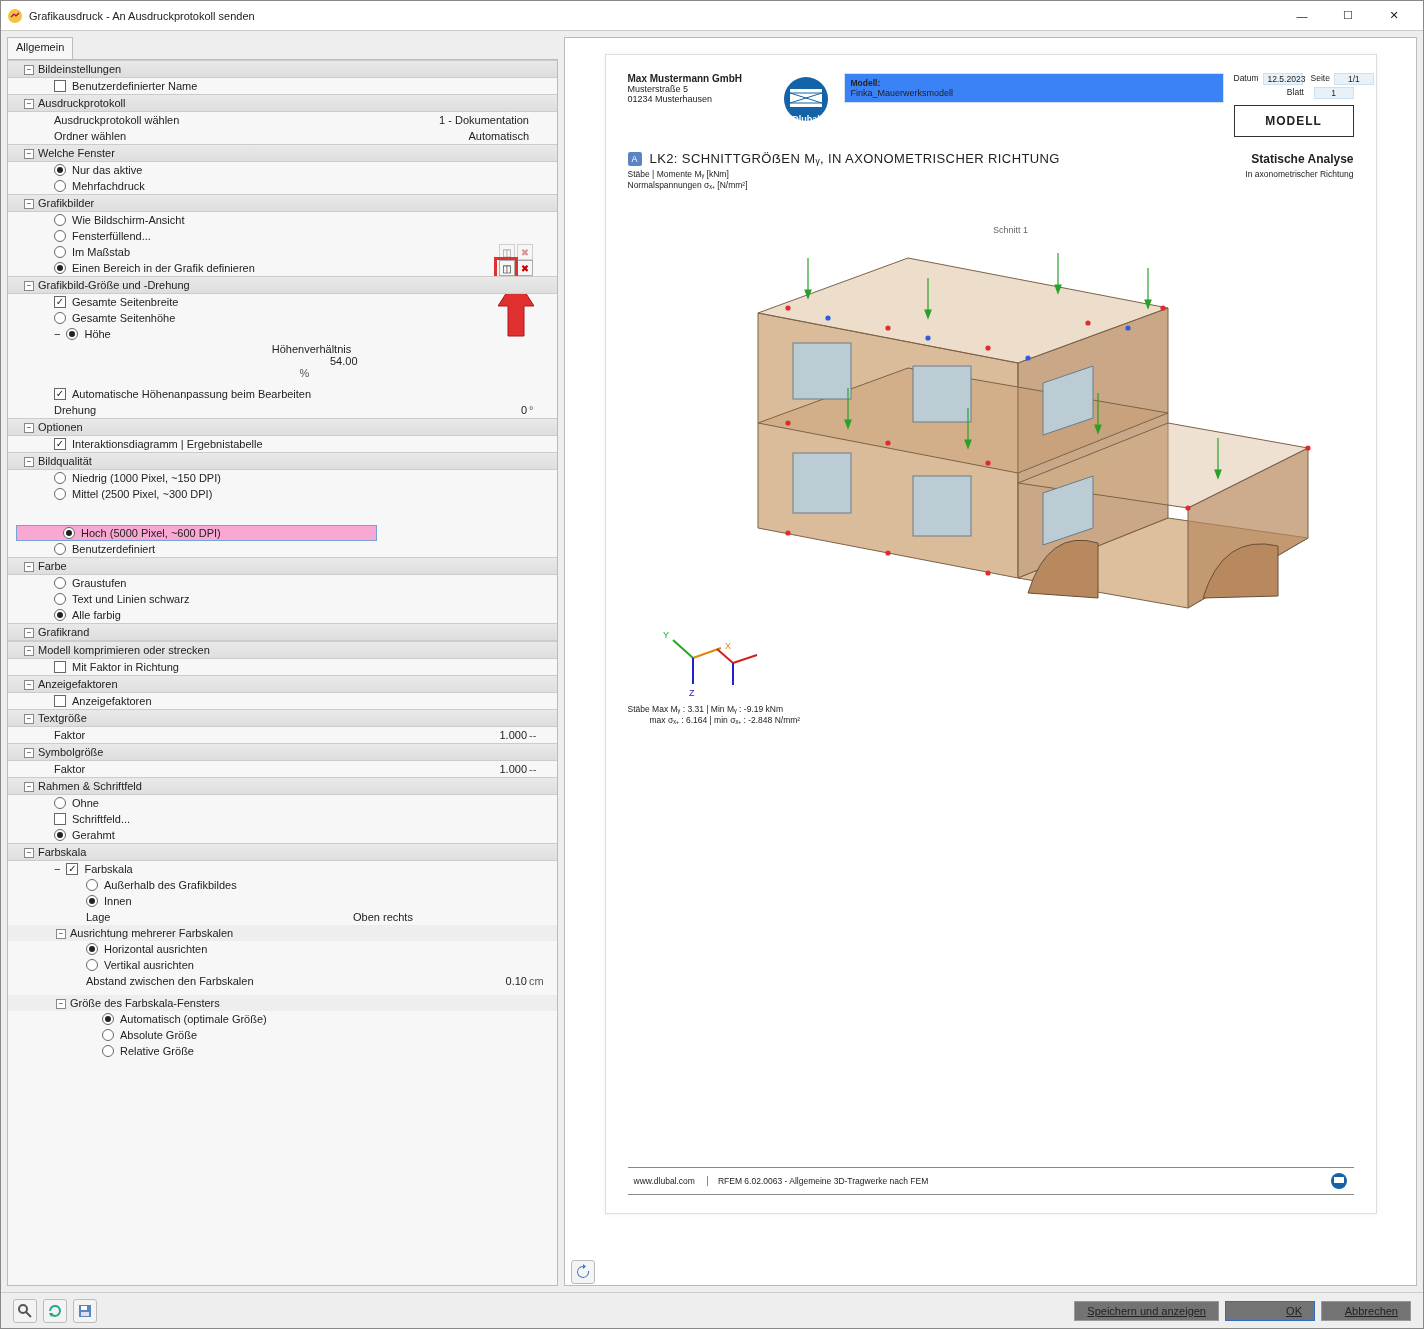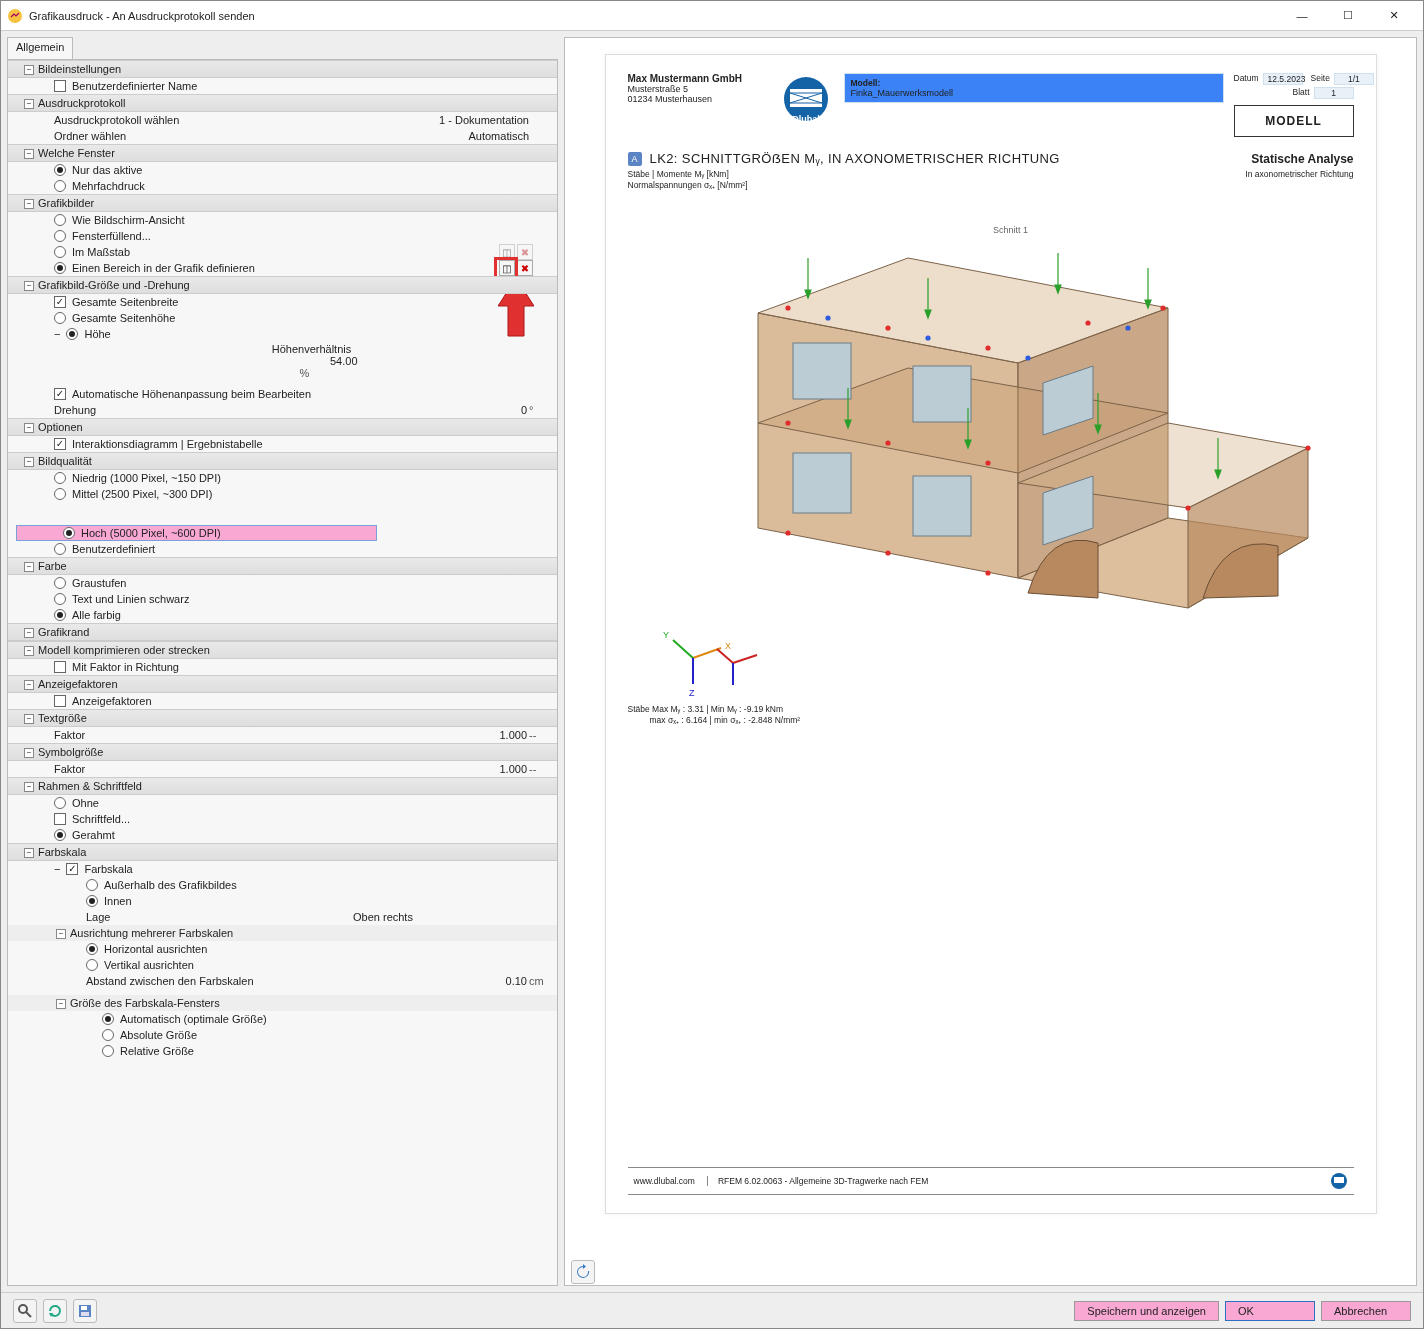--- a/index.html
+++ b/index.html
@@ -36,36 +36,36 @@
   .preview { flex:1; padding:16px 20px; overflow:auto; position:relative; }
   .page { width:772px; height:1160px; margin:0 auto; border:1px solid #ddd; background:#fff; box-shadow:0 0 6px rgba(0,0,0,0.05); position:relative; padding:18px 22px; }
   .page-head { display:flex; gap:10px; align-items:flex-start; }
   .company-col { width:140px; font-size:9px; }
   .company-col .cname { font-weight:bold; font-size:10px; }
   .logo { width:56px; height:56px; }
   .model-col { flex:1; background:#3b82f6; border:1px solid #cfe0ee; padding:4px 6px; font-size:9px; }
   .model-col .ml { font-weight:bold; font-size:8.5px; }
   .meta-col { width:120px; font-size:8.5px; }
   .meta-row { display:flex; gap:4px; margin-bottom:2px; }
-  .meta-row .k { flex:1;text-align:right; }
+  .meta-row .k { flex:1; }
   .meta-row .v { background:#e8f0f8; border:1px solid #cfe0ee; padding:0 4px; min-width:40px; text-align:center; }
   .modell-box { border:1px solid #333; padding:8px 10px; font-weight:bold; font-size:12px; text-align:center; margin-top:6px; letter-spacing:1px; }
   .chart-title-row { display:flex; align-items:center; margin-top:14px; gap:8px; }
   .badge-a { width:14px; height:14px; background:#5b84c4; color:#fff; font-size:9px; display:flex; align-items:center; justify-content:center; border-radius:2px; }
   .chart-title { font-weight:normal; font-size:13px; flex:1; letter-spacing:0.4px; }
   .analysis { font-weight:bold; font-size:12px; }
   .chart-sub { display:flex; justify-content:space-between; font-size:8.5px; margin-top:3px; }
   .chart-area { margin-top:8px; width:726px; height:500px; position:relative; background:#fff; }
   .chart-footer { font-size:8.5px; margin-top:6px; }
   .page-footer { position:absolute; left:22px; right:22px; bottom:18px; display:flex; align-items:center; gap:12px; border-top:1px solid #888; border-bottom:1px solid #888; padding:4px 6px; font-size:8.5px; }
   .page-footer .dlubal-badge { width:18px; height:18px; margin-left:auto; }
   .refresh-bar { height:26px; display:flex; align-items:center; padding:0 6px; }
   .footer-bar { height:36px; background:#eee; border-top:1px solid #ccc; display:flex; align-items:center; padding:0 12px; gap:6px; }
   .footer-bar .spacer { flex:1; }
-  .btn { border:1px solid #999; background:#f9a8d4; padding:3px 12px; cursor:pointer; min-width:90px; text-align:left; }
+  .btn { border:1px solid #999; background:#737373; padding:3px 12px; cursor:pointer; min-width:90px; text-align:right;text-decoration:underline; }
   .btn-primary { border:1px solid #2e6fc1; }
   .iconbtn { width:24px; height:24px; border:1px solid #bbb; background:#f4f4f4; display:flex; align-items:center; justify-content:center; cursor:pointer; border-radius:3px; }
   .iconbtn svg { width:16px; height:16px; }
   .bild-actions { position:absolute; right:24px; top:0; display:flex; gap:2px; }
   .bild-actions .mini { width:16px; height:16px; border:1px solid #aaa; background:#f6f6f6; display:flex; align-items:center; justify-content:center; font-size:10px; cursor:pointer; }
   .highlight-box { position:absolute; border:3px solid #e03030; pointer-events:none; }
   .arrow-up { position:absolute; }
   .sel-row { border:1px solid #7aa0d8; background:#f9a8d4;margin-top:23px; }
   
   .left-panel::-webkit-scrollbar { width:16px; }

